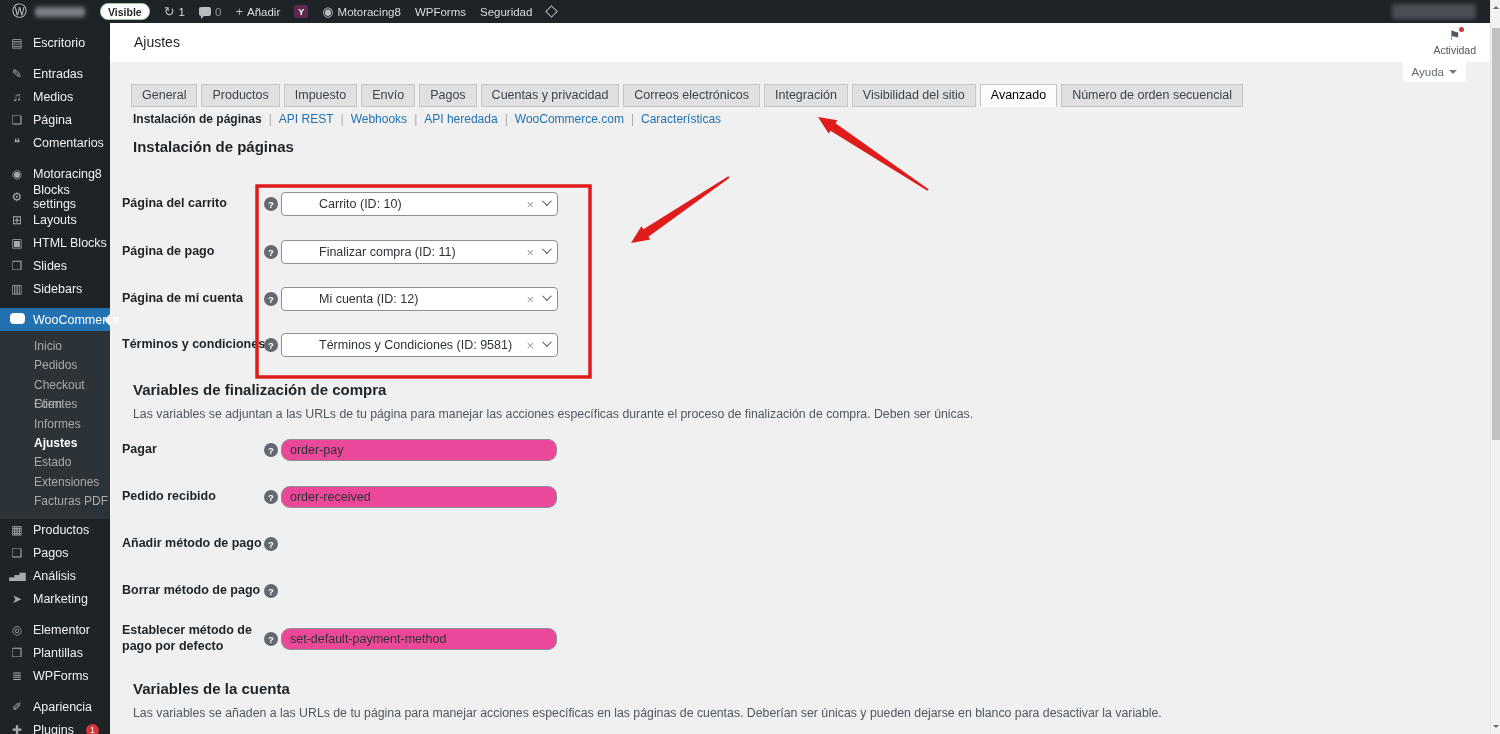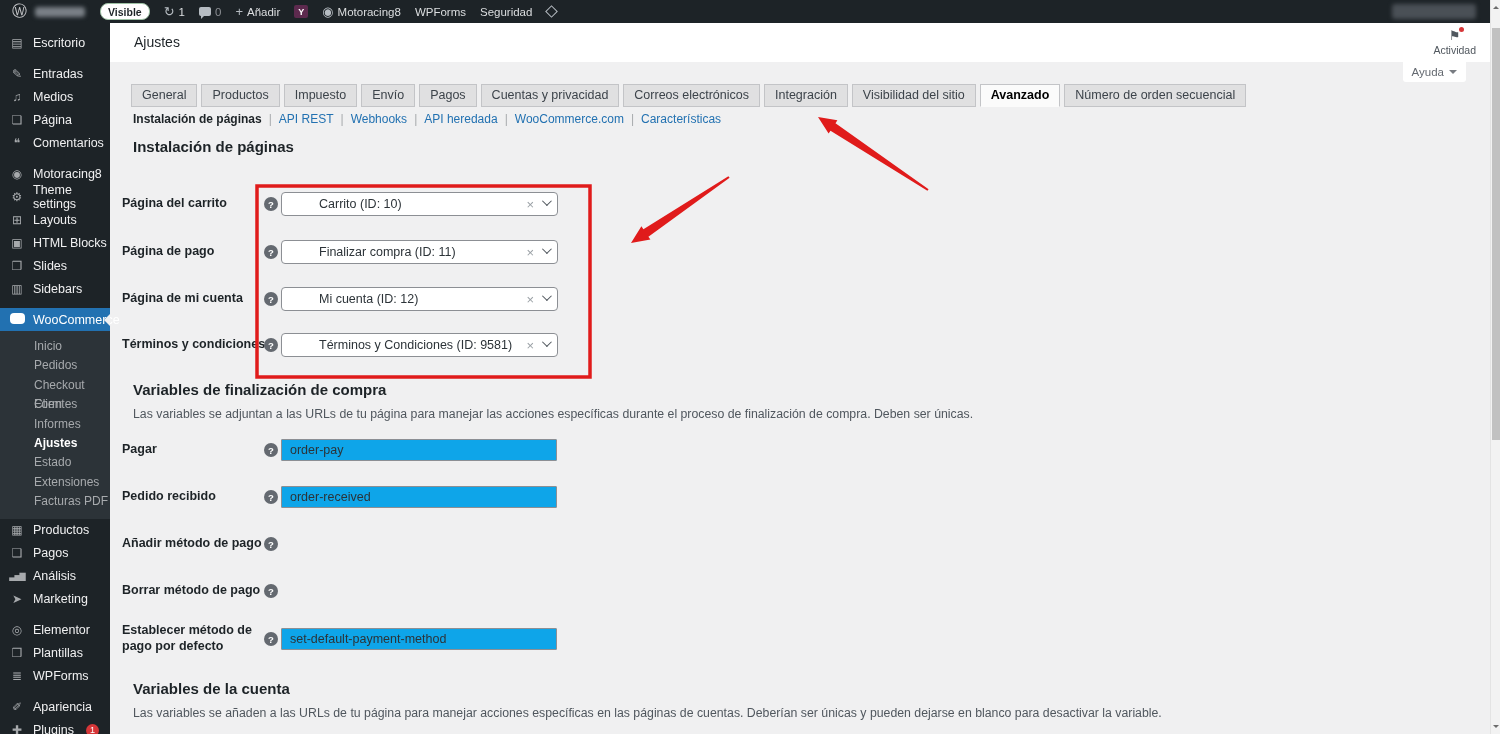--- a/index.html
+++ b/index.html
@@ -58,21 +58,21 @@
     background:#d63638; border-radius:50%; }
   .activity .lbl { font-size:10.5px; color:#50575e; margin-top:0px; }
   .help-btn { position:absolute; right:24px; top:39px; background:#fff; color:#646970;
     font-size:11.5px; padding:4px 9px; border-radius:0 0 3px 3px; cursor:pointer;
     display:flex; align-items:center; gap:5px; }
   .help-caret { width:0; height:0; border:4px solid transparent; border-top-color:#787c82; margin-top:3px; }
 
   .tabs { position:absolute; left:21px; top:61px; display:flex; gap:4px; }
   .tab { background:#e0e0e1; border:1px solid #c3c4c7; color:#3c434a; font-size:12.5px;
     padding:3px 10px 4px; cursor:pointer; white-space:nowrap; }
-  .tab.active { background:#fbfbfb; border-bottom-color:#fbfbfb; font-weight:bold; color:#000; }
+  .tab.active { background:#fbfbfb; border-bottom-color:#fbfbfb; font-weight:normal; color:#000; }
 
   .subnav { position:absolute; left:23px; top:89px; font-size:12px; display:flex; }
   .subnav .sn { color:#2271b1; cursor:pointer; }
   .subnav .sn.current { color:#1d2327; font-weight:bold; }
   .subnav .sn:not(:last-child)::after { content:"|"; color:#a7aaad; margin:0 7px; font-weight:normal; }
 
   .h2 { position:absolute; left:23px; font-size:15px; font-weight:bold; color:#1d2327; }
   .desc { position:absolute; left:23px; font-size:12.3px; color:#50575e; }
 
   .frow { position:absolute; left:0; width:700px; height:24px; }
@@ -81,22 +81,22 @@
   .help { position:absolute; left:154px; top:50%; transform:translateY(-50%);
     width:14px; height:14px; background:#646970; border-radius:50%; color:#fff;
     font-size:9.5px; font-weight:bold; display:flex; align-items:center; justify-content:center; cursor:pointer; }
   .select2 { position:absolute; left:171px; top:0; width:277px; height:24px; background:#fff;
     border:1px solid #8c8f94; border-radius:4px; display:flex; align-items:center;
     padding:0 8px; cursor:pointer; }
   .sel-text { flex:1; font-size:12.5px; color:#2c3338; white-space:nowrap; overflow:hidden;margin-left:29px; }
   .clear-x { color:#9aa0a5; font-size:13px; margin-right:8px; cursor:pointer; }
   .caret { width:7px; height:7px; border-right:1.6px solid #50575e; border-bottom:1.6px solid #50575e;
     transform:rotate(45deg) translateY(-2px); margin-top:-3px; }
-  .txt { position:absolute; left:171px; top:1px; width:276px; height:22px; background:#0ea5e9;
-    border:1px solid #8c8f94; border-radius:1px; font-size:12.5px; color:#2c3338;
+  .txt { position:absolute; left:171px; top:1px; width:276px; height:22px; background:#ec4899;
+    border:1px solid #8c8f94; border-radius:9px; font-size:12.5px; color:#2c3338;
     padding:0 8px; font-family:"Liberation Sans", sans-serif; }
 
   
   .scrollbar { position:absolute; right:0; top:0; width:10px; height:734px; background:#f2f2f2;
     border-left:1px solid #e3e3e3; z-index:40; }
   .sb-thumb { position:absolute; left:1px; width:8px; top:28px; height:412px; background:#c1c1c1; cursor:pointer; }
   .sb-up, .sb-down { position:absolute; left:2px; width:0; height:0; border:3px solid transparent; }
   .sb-up { top:6px; border-bottom-color:#6b6b6b; border-top-width:0; }
   .sb-down { bottom:6px; border-top-color:#6b6b6b; border-bottom-width:0; }
 
@@ -163,21 +163,21 @@
   <div class="sb-item">
     <span class="ic">❝</span>
     <span>Comentarios</span>
   </div>
   <div class="sb-item gap">
     <span class="ic">◉</span>
     <span>Motoracing8</span>
   </div>
   <div class="sb-item">
     <span class="ic">⚙</span>
-    <span>Theme settings</span>
+    <span>Blocks settings</span>
   </div>
   <div class="sb-item">
     <span class="ic">⊞</span>
     <span>Layouts</span>
   </div>
   <div class="sb-item">
     <span class="ic">▣</span>
     <span>HTML Blocks</span>
   </div>
   <div class="sb-item">

